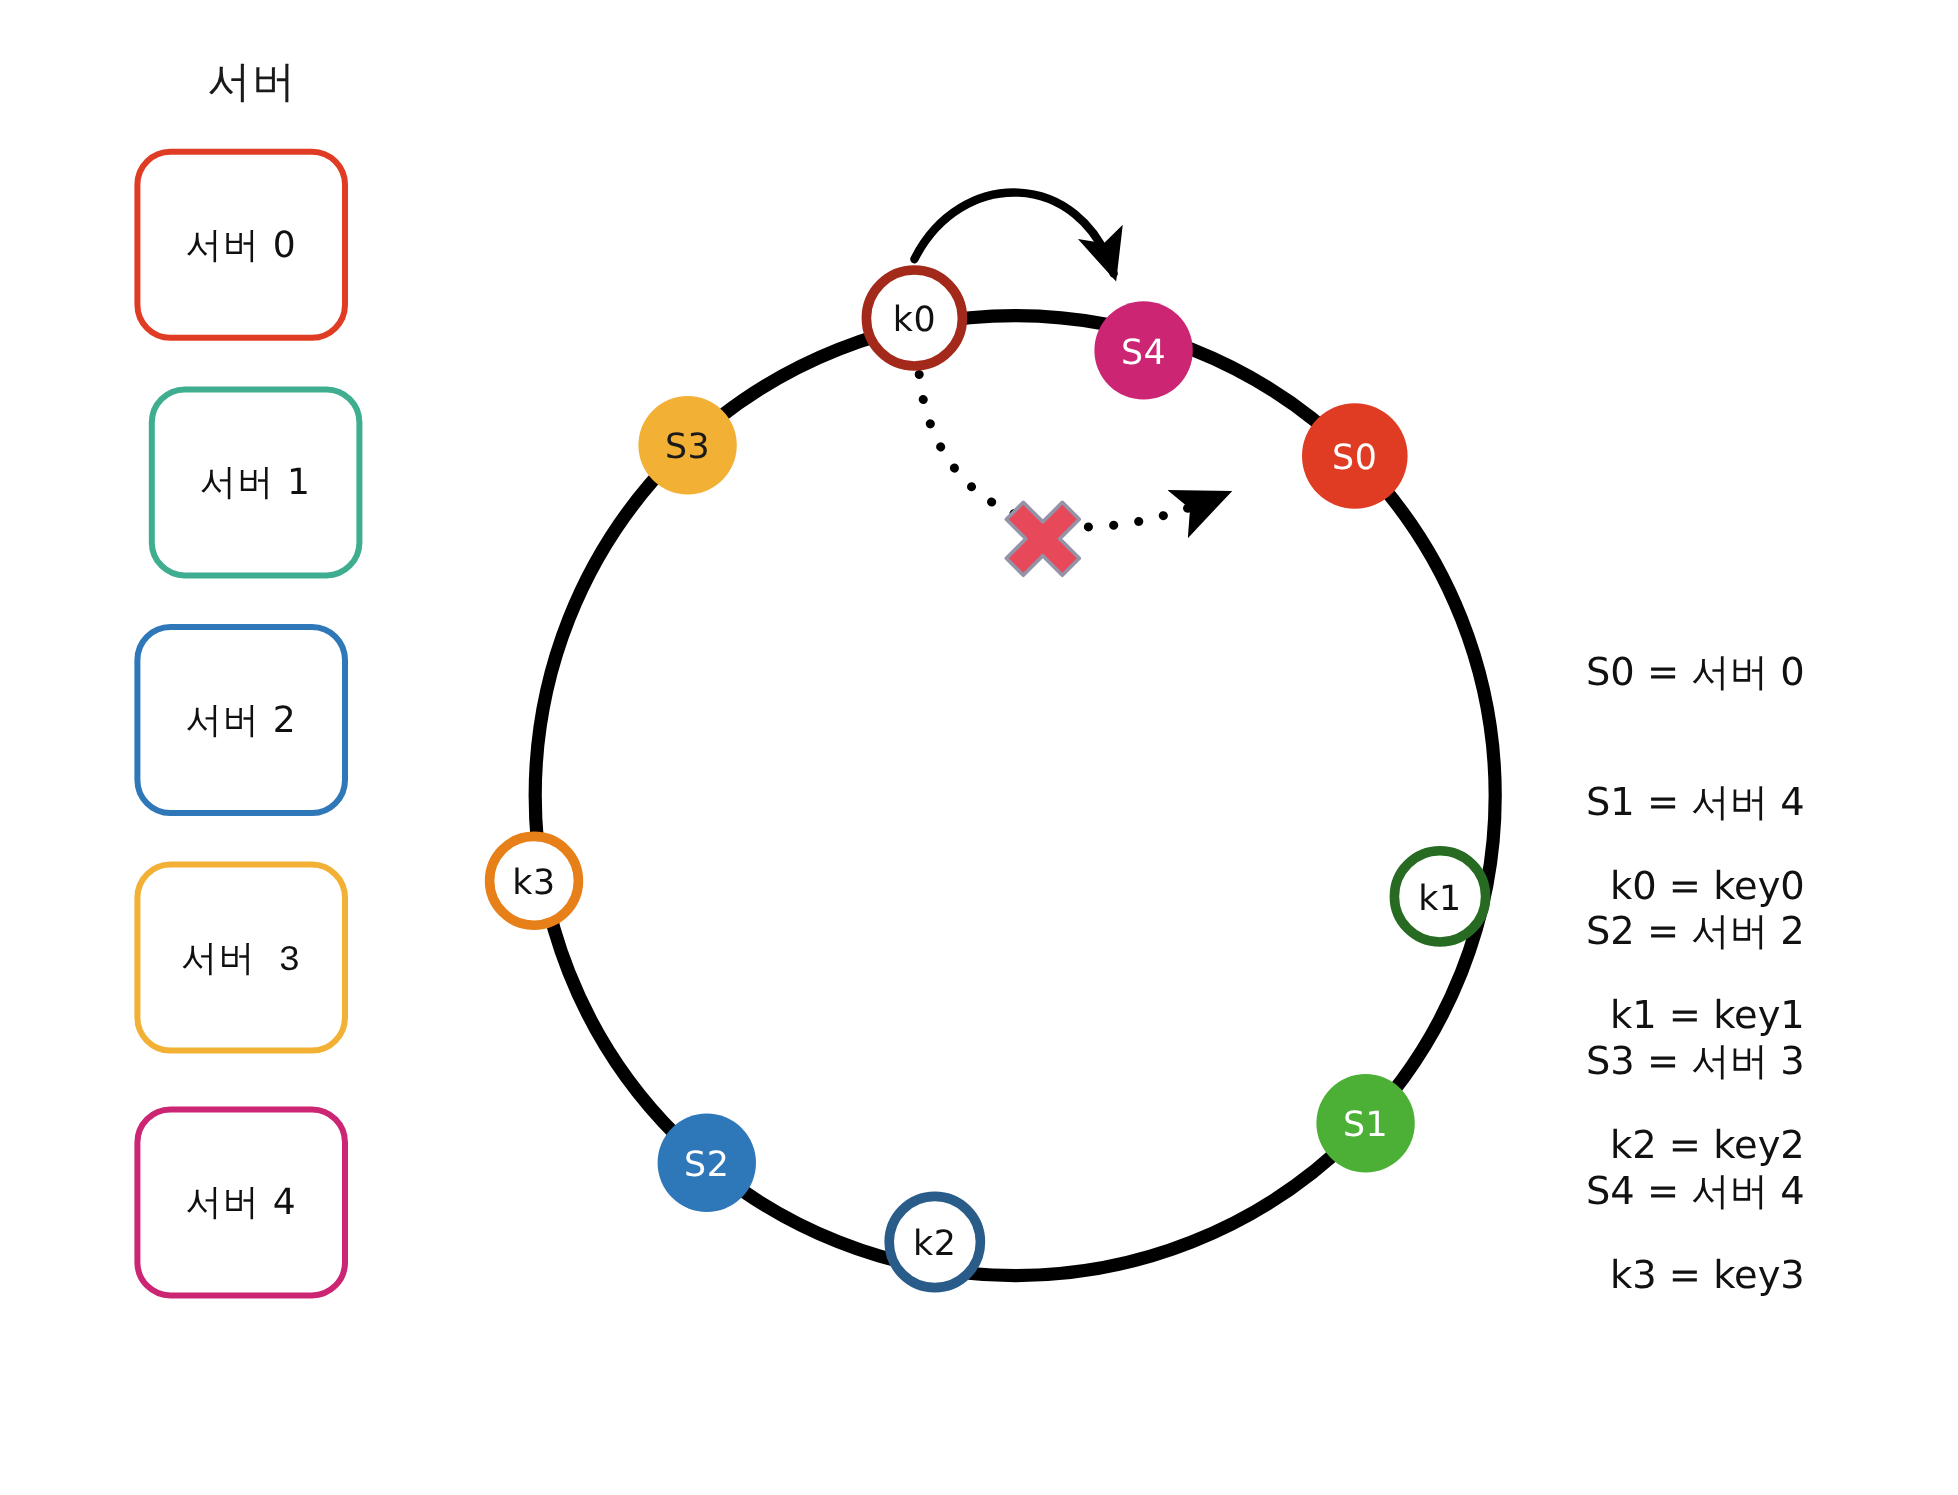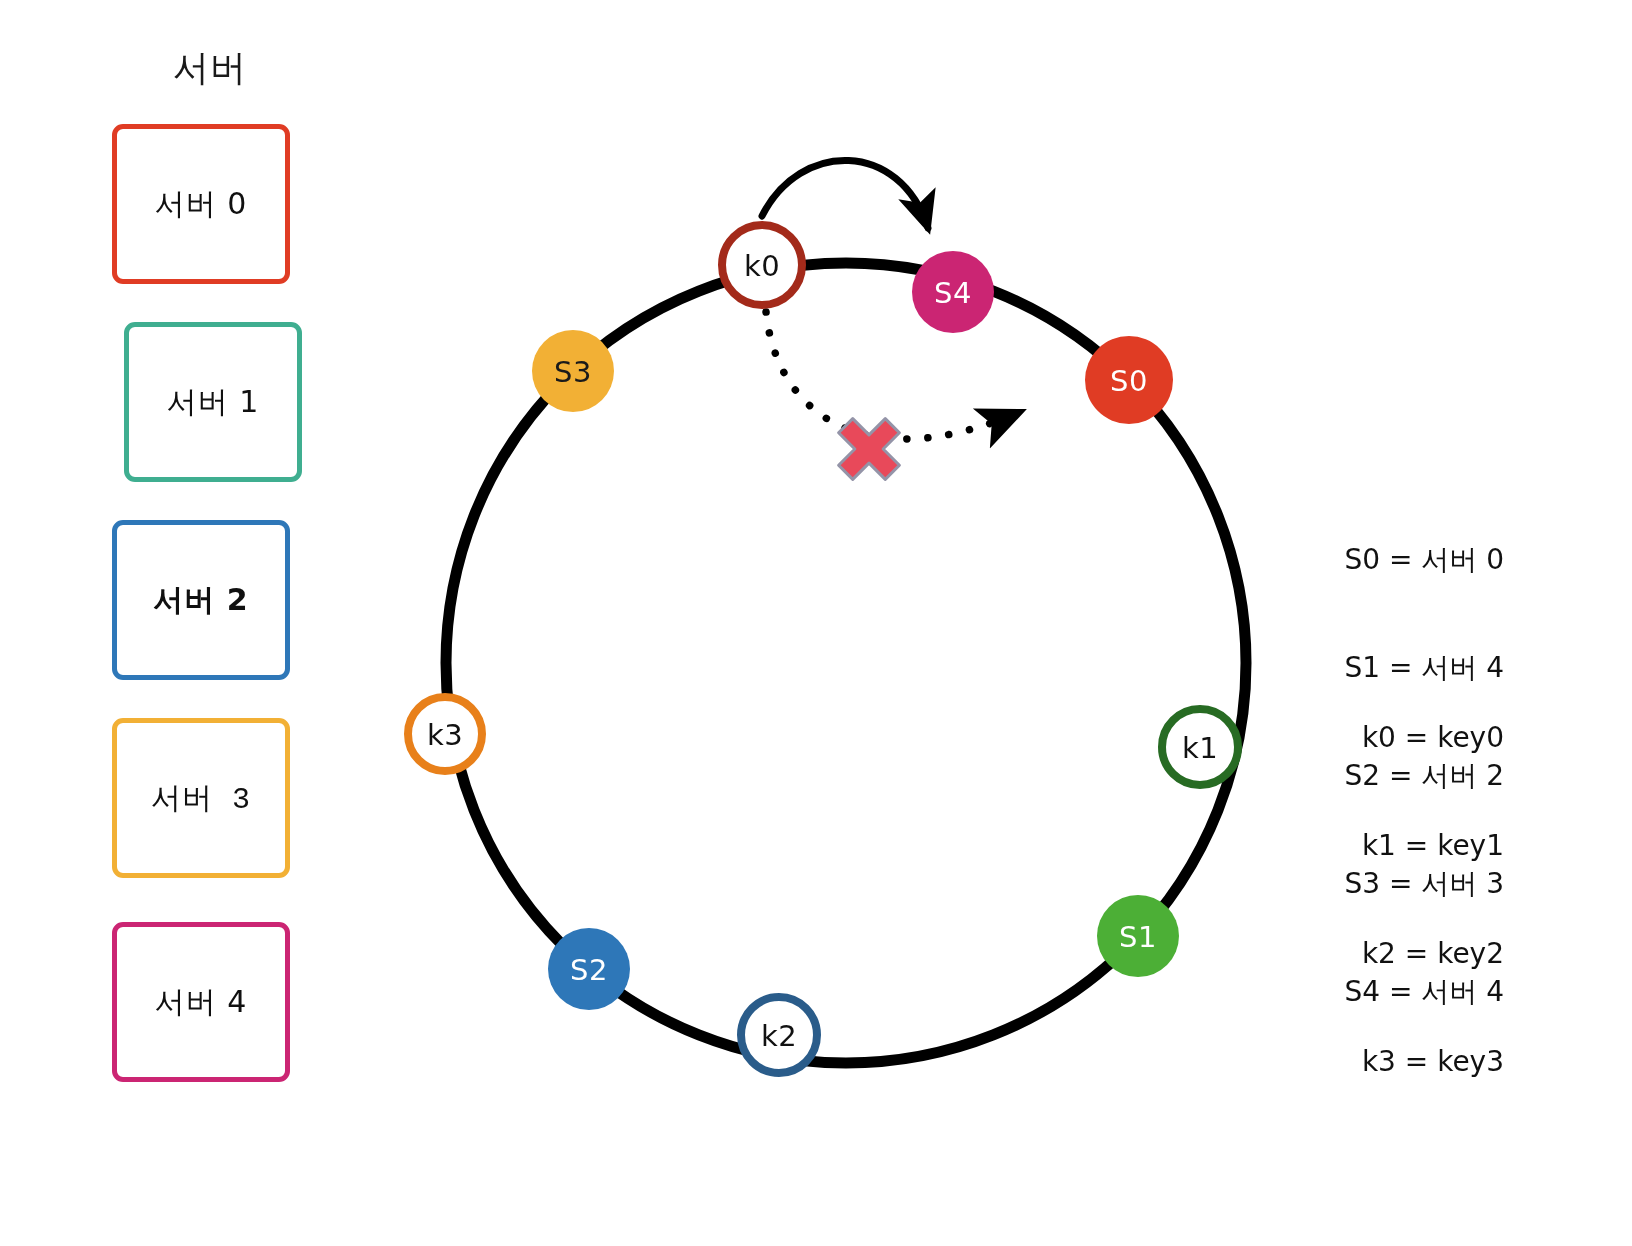--- a/index.html
+++ b/index.html
@@ -34,41 +34,41 @@
     text-align: center;
     font-size: 36px;
     letter-spacing: 1px;
     color: #1a1a1a;
   }
   .server-box {
     position: absolute;
     left: 112px;
     width: 178px;
     height: 160px;
-    border-radius: 11px;
+    border-radius: 30px;
     border-style: solid;
     border-width: 5px;
     background: #ffffff;
     box-sizing: border-box;
     display: flex;
     align-items: center;
     justify-content: center;
   }
   .server-box .server-label {
     font-size: 30px;
     letter-spacing: 1px;
     color: #101010;
   }
 
   
   .legend-block {
     position: absolute;
     right: 128px;
     text-align: center;
-    font-size: 28px;
+    font-size: 32px;
     line-height: 36px;
     color: #111111;
     white-space: pre;
   }
   #legend-servers { top: 470px; }
   #legend-keys    { top: 648px; }
   .legend-line { display: block; }
 
   
   .node-text {
@@ -86,21 +86,21 @@
 <body>
 
 <div class="server-col-title">서버</div>
 
 <div class="server-box" id="server-box-0" style="top: 124px; border-color: rgb(224, 60, 36);">
   <span class="server-label">서버 0</span>
 </div>
 <div class="server-box" id="server-box-1" style="top: 322px; border-color: rgb(63, 174, 144); margin-left: 12px;">
   <span class="server-label">서버 1</span>
 </div>
-<div class="server-box" id="server-box-2" style="top: 520px; border-color: rgb(46, 119, 184); font-weight: bold;">
+<div class="server-box" id="server-box-2" style="top: 520px; border-color: rgb(46, 119, 184);">
   <span class="server-label">서버 2</span>
 </div>
 <div class="server-box" id="server-box-3" style="top: 718px; border-color: rgb(242, 176, 53); font-family: Liberation Mono, monospace;">
   <span class="server-label">서버 3</span>
 </div>
 <div class="server-box" id="server-box-4" style="top: 922px; border-color: rgb(203, 37, 115);">
   <span class="server-label">서버 4</span>
 </div>
 
 <div class="legend-block" id="legend-servers">

